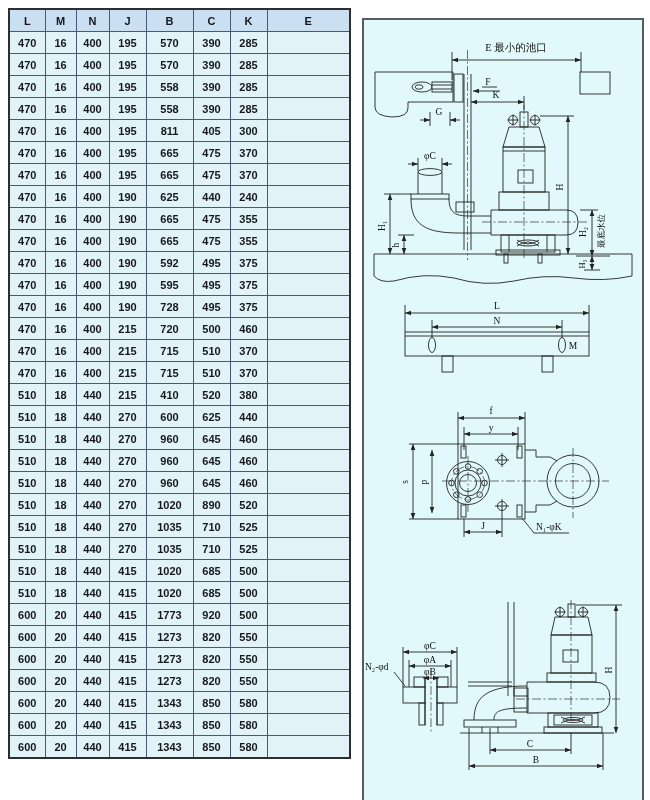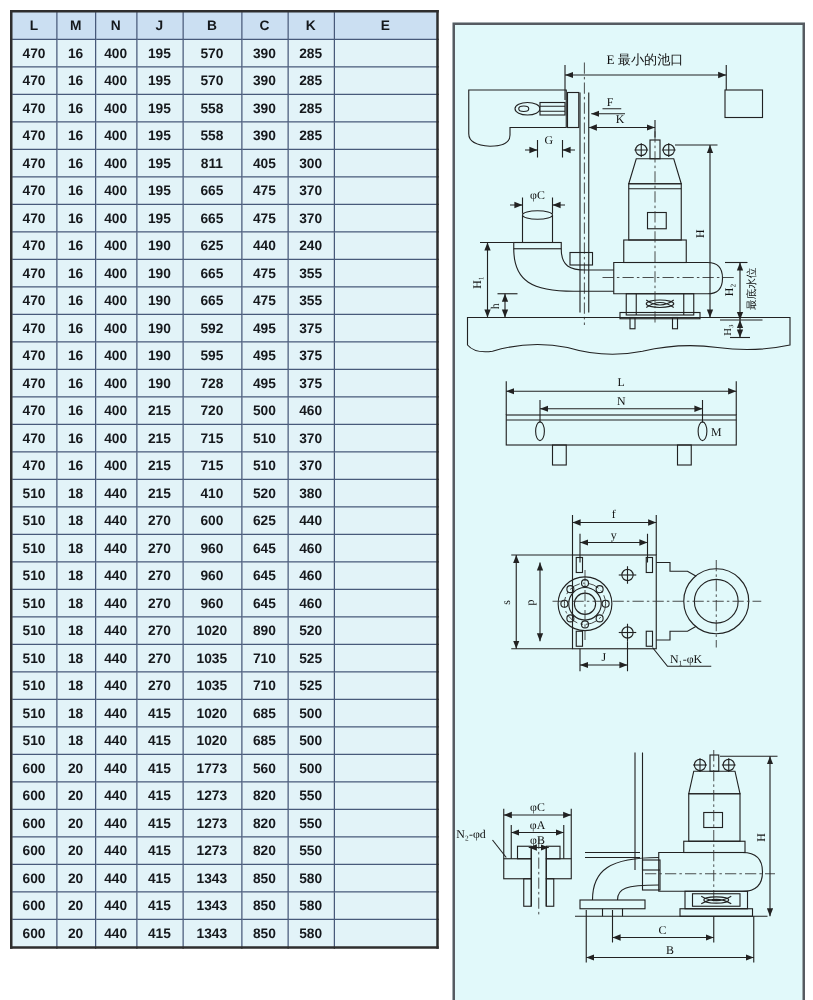--- a/index.html
+++ b/index.html
@@ -319,21 +319,21 @@
           <td>685</td>
           <td>500</td>
           <td></td>
         </tr>
         <tr>
           <td>600</td>
           <td>20</td>
           <td>440</td>
           <td>415</td>
           <td>1773</td>
-          <td>560</td>
+          <td>920</td>
           <td>500</td>
           <td></td>
         </tr>
         <tr>
           <td>600</td>
           <td>20</td>
           <td>440</td>
           <td>415</td>
           <td>1273</td>
           <td>820</td>

